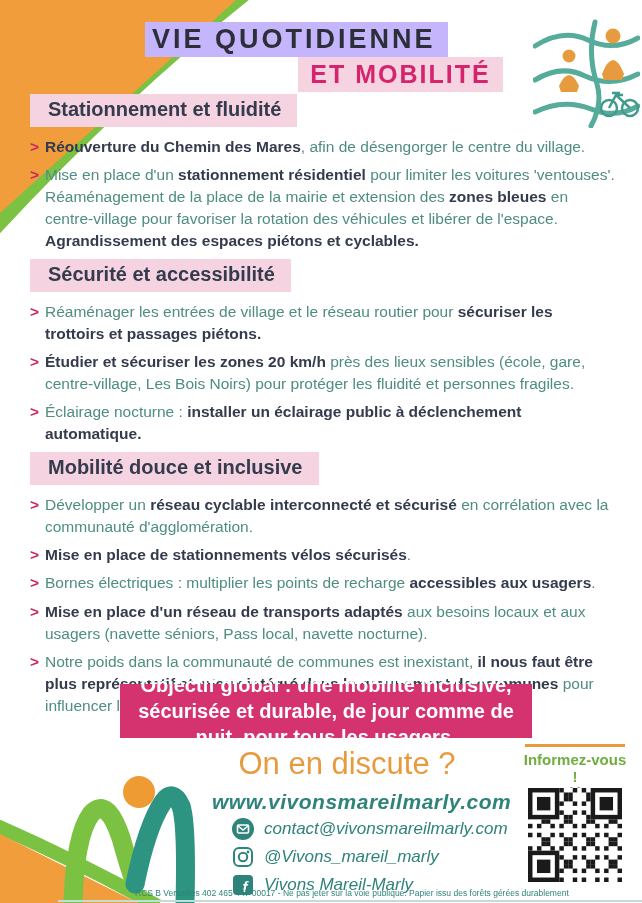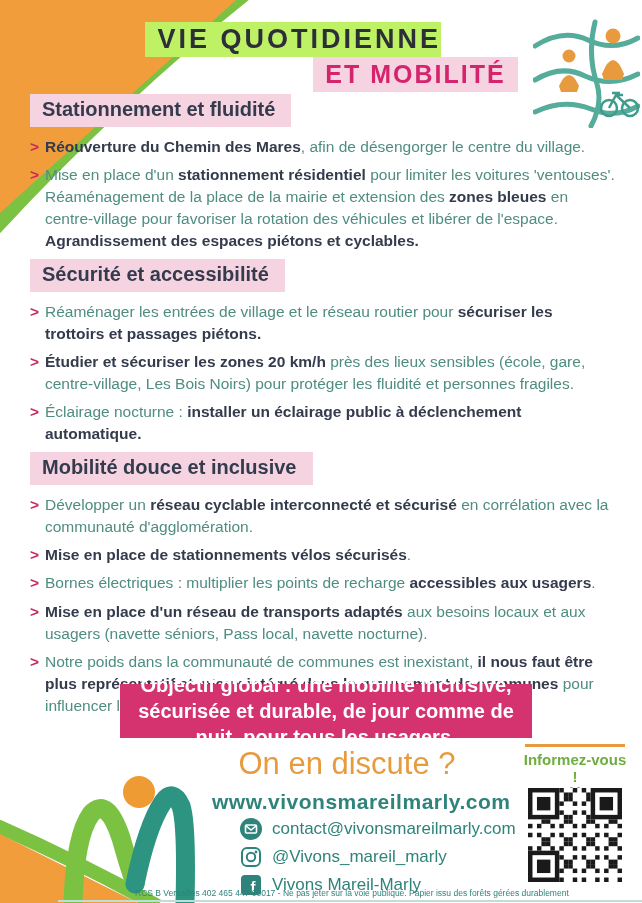--- a/index.html
+++ b/index.html
@@ -4,53 +4,53 @@
 <style>
   html,body{margin:0;padding:0;}
   .page{
     position:relative; width:642px; height:903px; background:#ffffff;
     font-family:"Liberation Sans", sans-serif; overflow:hidden;
   }
   svg{display:block;}
   .abs{position:absolute;}
 
   
-  .title-block1{left:145px; top:22px; width:296px; height:35px; background:#bef264;
-    display:flex; align-items:center; justify-content:flex-end;}
+  .title-block1{left:145px; top:22px; width:296px; height:35px; background:#c4b5fd;
+    display:flex; align-items:center; justify-content:flex-start;padding-left:7px;}
   .title-block1 span{font-size:27px; font-weight:bold; letter-spacing:3px; color:#2c2f38;}
-  .title-block2{left:313px; top:57px; width:205px; height:35px; background:#f6d3e0;
+  .title-block2{left:298px; top:57px; width:205px; height:35px; background:#f6d3e0;
     display:flex; align-items:center; justify-content:center;}
   .title-block2 span{font-size:25px; font-weight:bold; letter-spacing:2px; color:#d5246e;}
 
   
   .content{left:30px; top:94px; width:586px;}
   .sec-head{
     display:inline-block; background:#f6d3e0; color:#333b4d;
-    font-size:20px; font-weight:bold; padding:4px 16px 6px 12px; margin-bottom:9px;
+    font-size:20px; font-weight:bold; padding:4px 16px 6px 18px; margin-bottom:9px;
   }
   .section{margin-bottom:7px;}
   .bullet{display:flex; margin-bottom:6px; font-size:15.5px; line-height:22px; color:#4f8d81;}
   .bullet .arrow{color:#c9285f; font-weight:bold; width:15px; flex:0 0 15px;}
   .bullet .btext{flex:1;}
   .bullet .b{font-weight:bold; color:#333b4d;}
 
   
   .banner{
     left:120px; top:684px; width:412px; height:54px; background:#d5336f;
     color:#ffffff; font-weight:bold; font-size:20px; line-height:26px;
     display:flex; align-items:center; justify-content:center; text-align:center;
   }
   .banner div{padding:0 8px;}
 
   
   .headline{left:212px; top:746px; width:270px; text-align:center;
     font-size:31px; font-weight:normal; color:#e89b3e;}
   .website{left:212px; top:790px; width:270px; 
-    font-size:21px; font-weight:bold; color:#2e837a; letter-spacing:0.5px;}
-  .contacts{left:240px; top:818px;}
+    font-size:21px; font-weight:bold; color:#2e837a; letter-spacing:0.5px;font-style:italic;}
+  .contacts{left:232px; top:818px;font-style:italic;}
   .contact-row{display:flex; align-items:center; margin-bottom:6px; height:22px;}
   .contact-row .cicon{width:22px; height:22px; margin-right:10px; flex:0 0 22px;}
   .contact-row .clabel{font-size:17px; color:#2e837a;}
   .legal{left:135px; top:888px; width:500px; font-size:8.5px; color:#2e837a; white-space:nowrap;}
 
   .informez{left:521px; top:744px; width:108px; text-align:center;}
   .informez .oline{height:2.5px; background:#e89b3e; margin:0 4px 4px 4px;}
   .informez .ilabel{font-size:15px; font-weight:bold; color:#6fae3e;}
   .informez .iarrow{font-size:15px; font-weight:bold; color:#6fae3e; line-height:14px;}
   .qr-wrap{left:527px; top:788px; width:96px; height:94px;}

